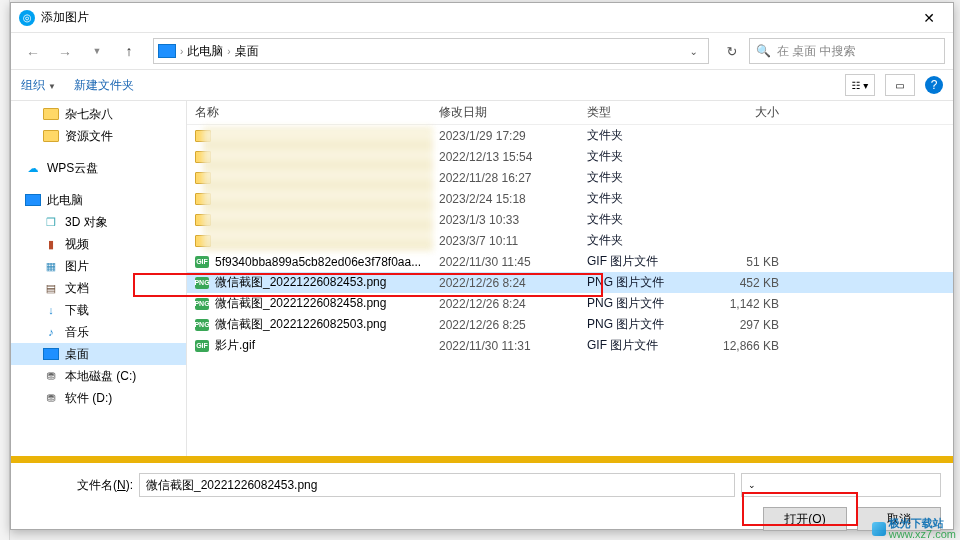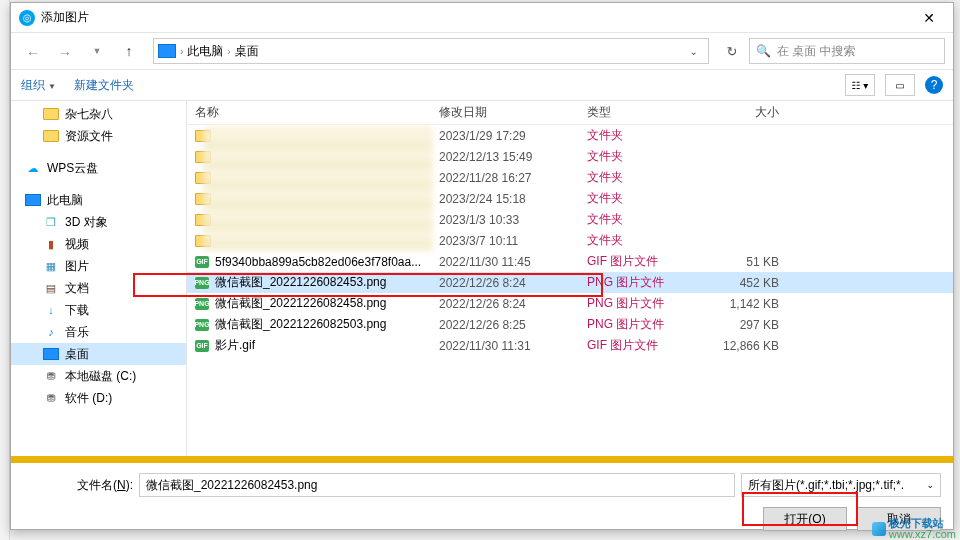--- a/index.html
+++ b/index.html
@@ -47,21 +47,21 @@
 .headers { display: flex; height: 24px; align-items: center; font-size: 12px; color: #444; border-bottom: 1px solid #eee; }
 .col-name { width: 252px; padding-left: 8px; }
 .col-date { width: 148px; }
 .col-type { width: 118px; }
 .col-size { width: 90px; text-align: right; padding-right: 16px; }
 .rows { font-size: 12px; }
 .row { display: flex; align-items: center; height: 21px; }
 .row.sel { background: #cde8ff; }
 .row .rn { width: 252px; padding-left: 8px; display: flex; align-items: center; gap: 6px; white-space: nowrap; overflow: hidden; }
 .row .rd { width: 148px; color: #555; }
-.row .rt { width: 118px; color: #be185d; }
+.row .rt { width: 118px; color: #0f172a; }
 .row .rs { width: 90px; color: #555; text-align: right; padding-right: 16px; }
 .fldicon { width: 16px; height: 12px; background: #ffd867; border: 1px solid #d6a72f; border-radius: 1px; flex-shrink: 0; }
 .imgicon { width: 14px; height: 12px; border-radius: 2px; flex-shrink: 0; display: flex; align-items: center; justify-content: center; font-size: 7px; color: #fff; font-weight: bold; }
 .imgicon.gif { background: #3aa757; }
 .imgicon.png { background: #3aa757; }
 .blur-block { position: absolute; left: 16px; top: 26px; width: 230px; height: 124px; background: repeating-linear-gradient(0deg, #f4eccb 0 12px, #f9f4dd 12px 20px); filter: blur(3px); opacity: .85; }
 .redbox1 { position: absolute; border: 2px solid #e11; pointer-events: none; }
 .bottombar { border-top: 7px solid #eab308; padding: 10px 12px 8px; display: flex; flex-direction: column; gap: 10px; }
 .fnrow { display: flex; align-items: center; font-size: 12px; gap: 6px; }
 .fnlabel { width: 110px; text-align: right; }
@@ -193,21 +193,21 @@
             </div>
             <div class="rd">2023/1/29 17:29</div>
             <div class="rt">文件夹</div>
             <div class="rs"></div>
           </div>
           <div class="row">
             <div class="rn">
               <span class="fldicon"></span>
               <span style="visibility: hidden;"></span>
             </div>
-            <div class="rd">2022/12/13 15:49</div>
+            <div class="rd">2022/12/13 15:54</div>
             <div class="rt">文件夹</div>
             <div class="rs"></div>
           </div>
           <div class="row">
             <div class="rn">
               <span class="fldicon"></span>
               <span style="visibility: hidden;"></span>
             </div>
             <div class="rd">2022/11/28 16:27</div>
             <div class="rt">文件夹</div>
@@ -288,21 +288,20 @@
         </div>
       <div class="redbox1" style="left:-54px; top:172px; width:470px; height:24px;"></div>
     </div>
   </div>
 
   <div class="bottombar">
     <div class="fnrow">
       <span class="fnlabel"><span>文件名(<u>N</u>):</span></span>
       <input class="fninput" value="微信截图_20221226082453.png" style="">
       <div class="filter">
-        <span style="white-space:nowrap; overflow:hidden; max-width:170px;">所有图片(*.gif;*.tbi;*.jpg;*.tif;*.</span>
         <span style="font-size:9px;">⌄</span>
       </div>
     </div>
     <div class="btnrow">
       <button class="btn"><span>打开(<u>O</u>)</span></button>
       <button class="btn">取消</button>
     </div>
   </div>
 
   <div class="redbox2" style="left:731px; top:489px; width:116px; height:34px;"></div>

